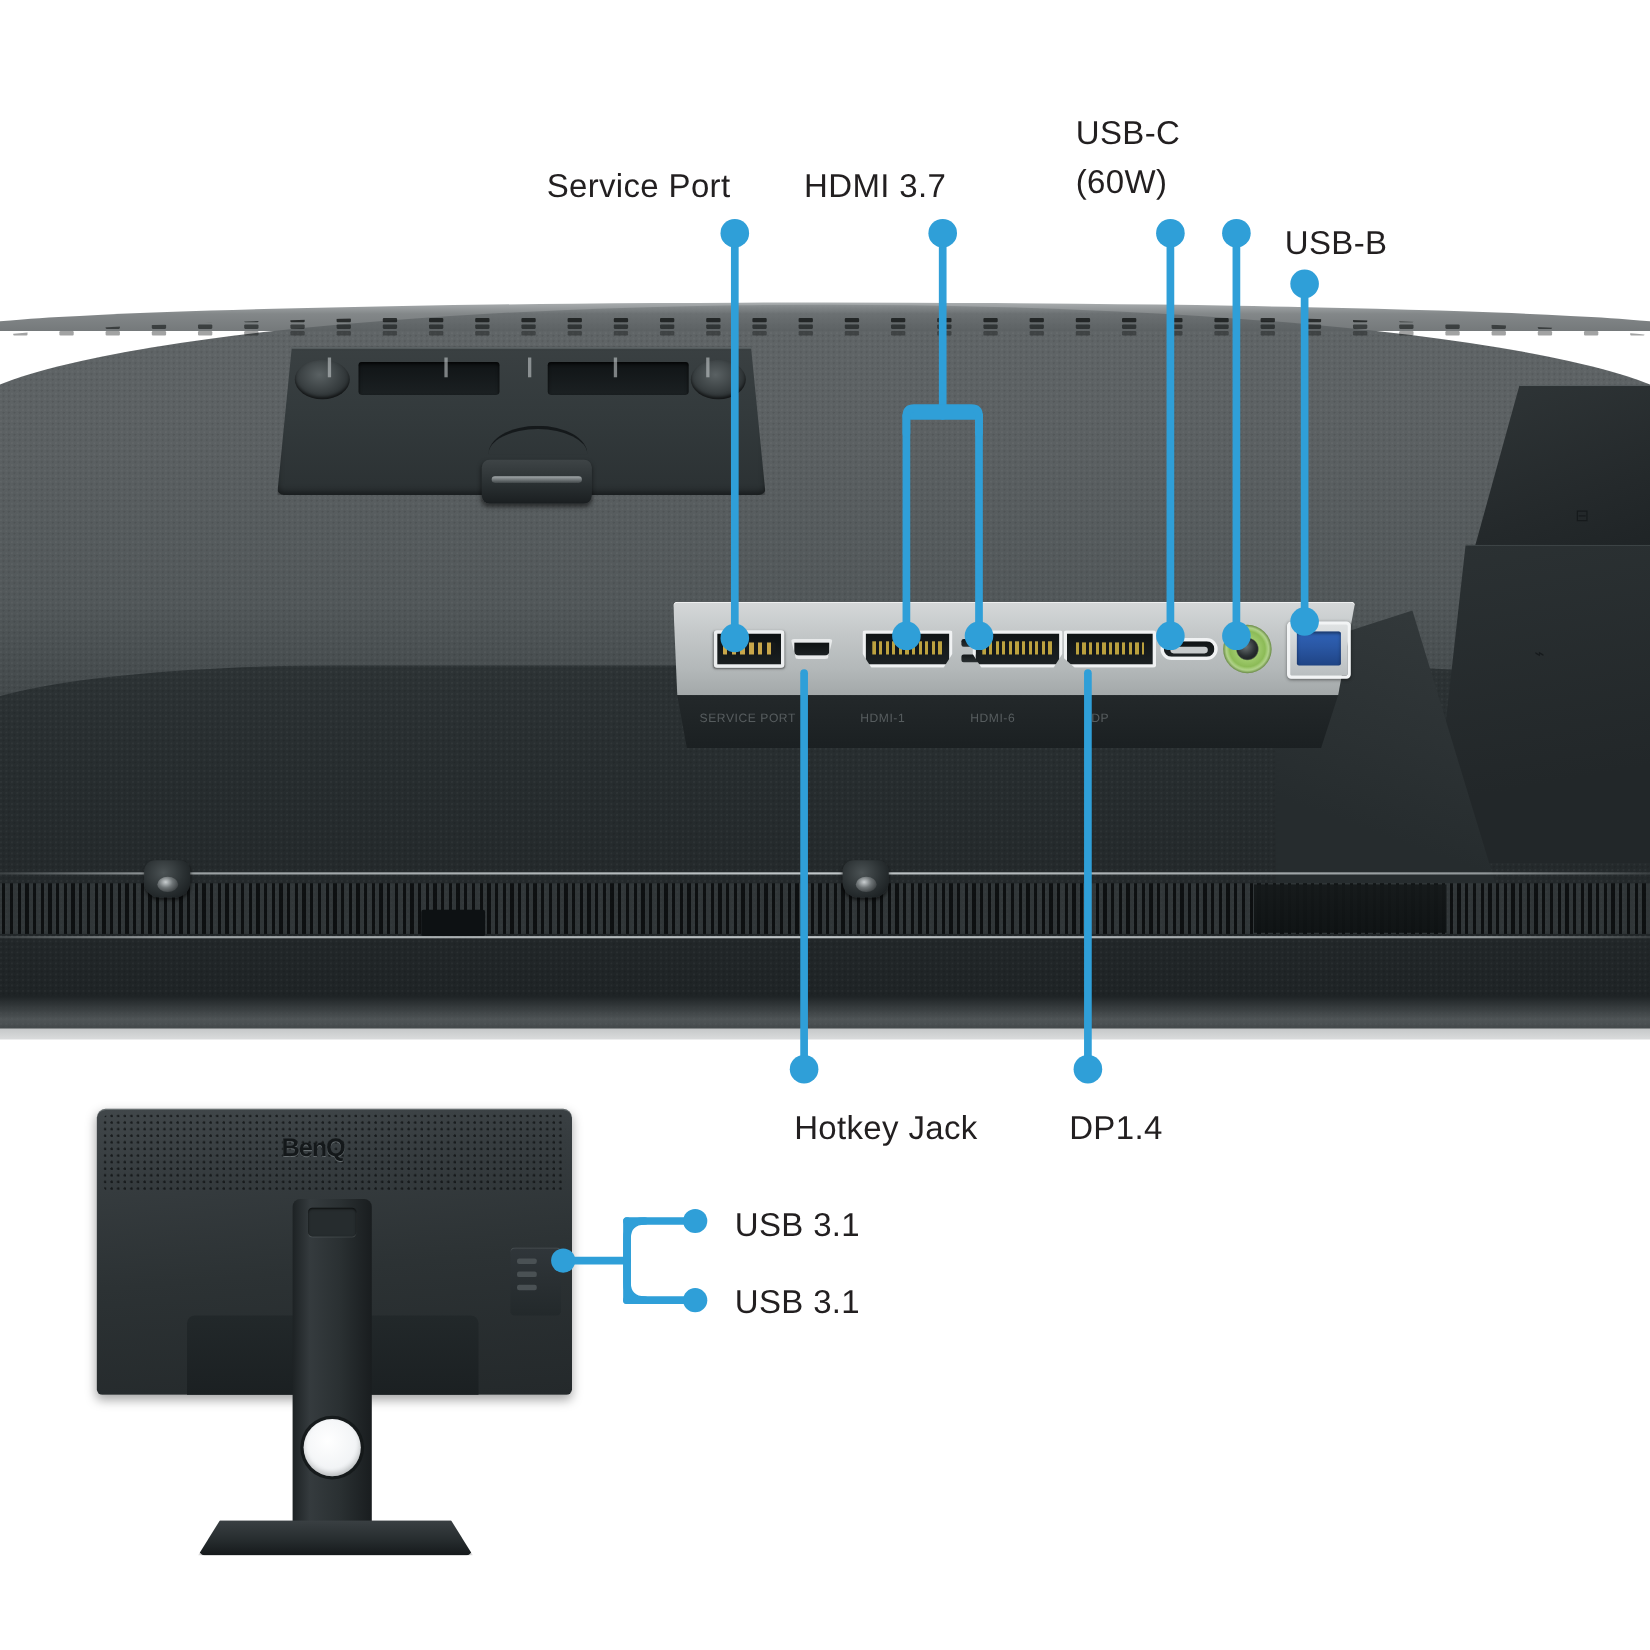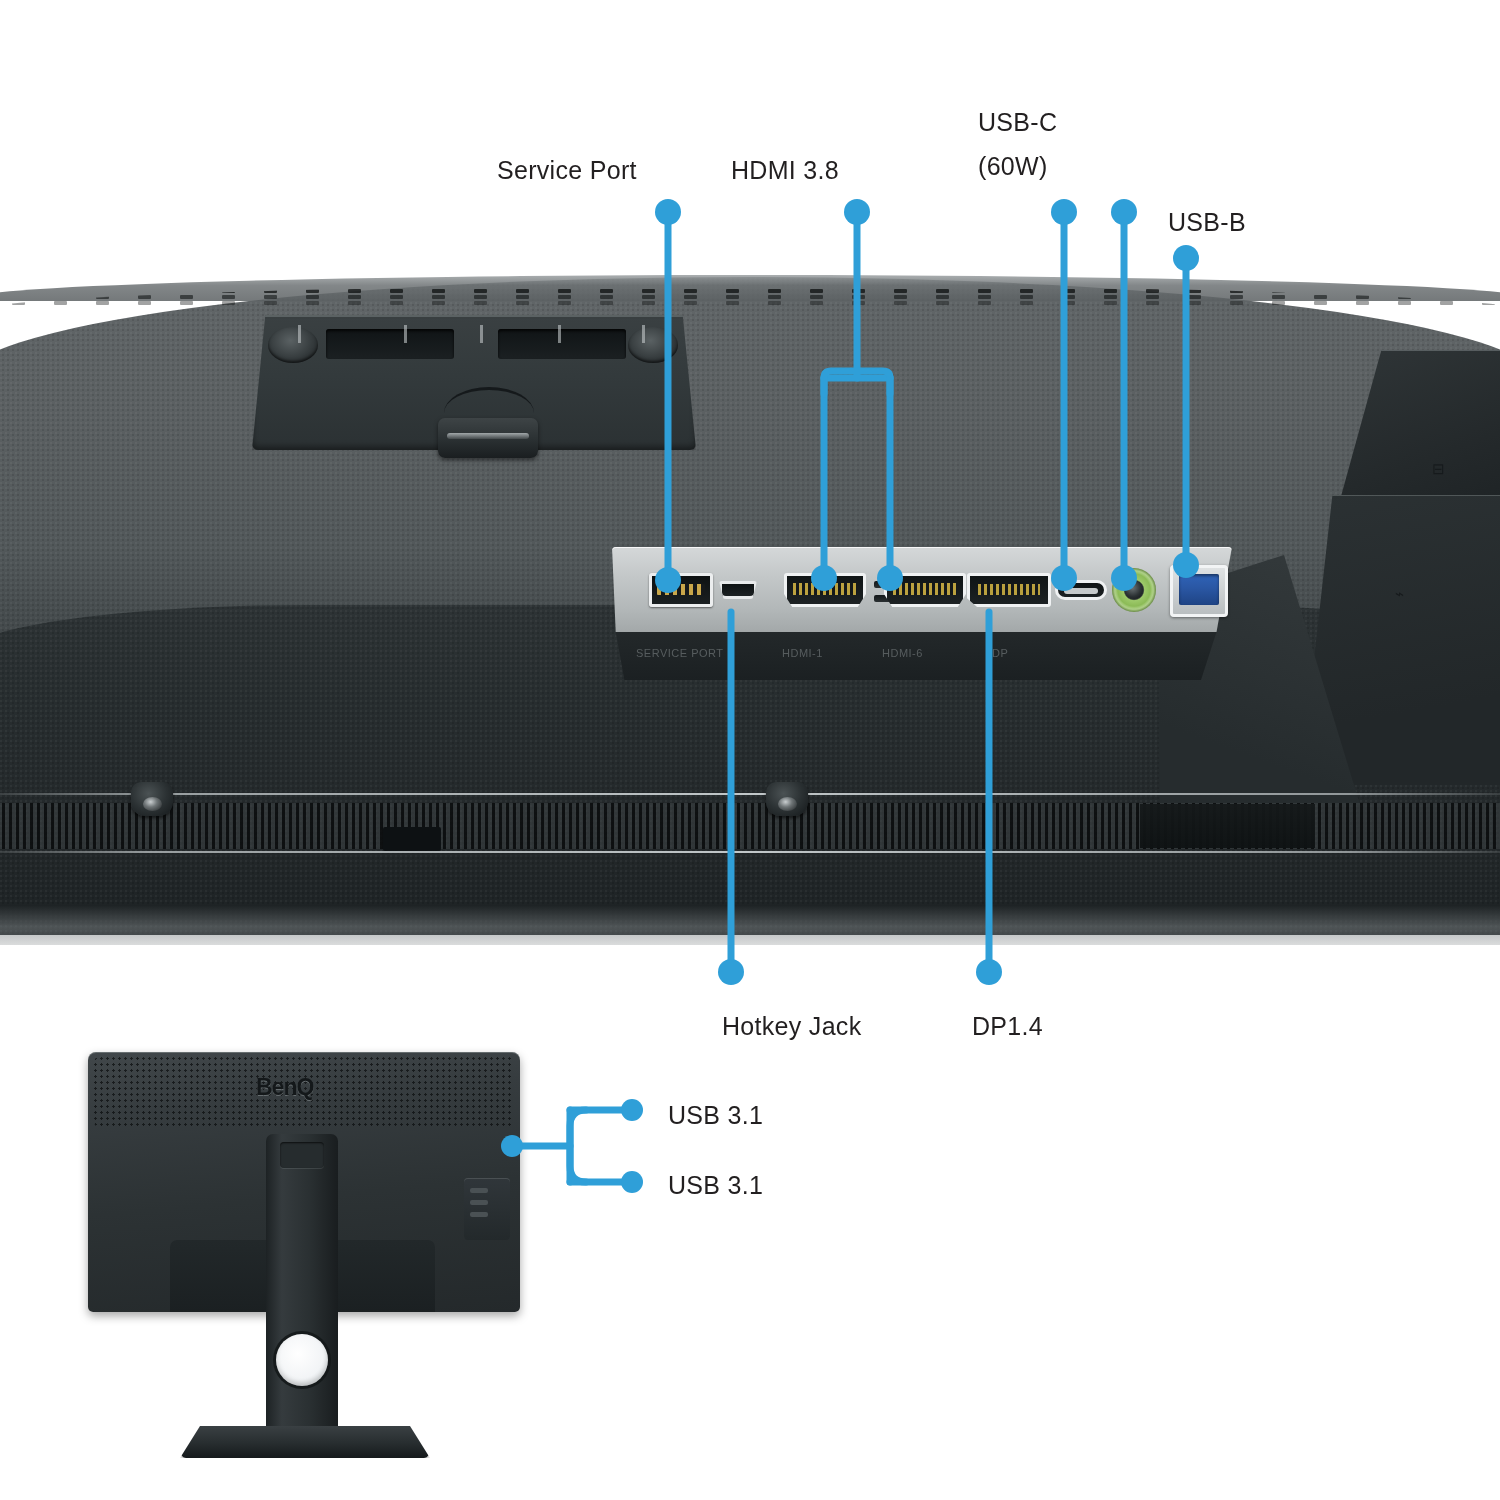--- a/index.html
+++ b/index.html
@@ -11,21 +11,21 @@
     overflow: hidden;
   }
   #stage { position: relative; width: 1500px; height: 1500px; background: #fff; }
 
   
   .label {
     position: absolute;
     color: #221f20;
     font-family: "Liberation Sans", sans-serif;
     font-weight: 300;
-    font-size: 25px;
+    font-size: 30px;
     line-height: 44px;
     letter-spacing: 0.3px;
     white-space: pre-line;
     -webkit-font-smoothing: antialiased;
   }
 
   
   .conn-svg { position: absolute; left: 0; top: 0; width: 1500px; height: 1500px; pointer-events: none; }
 
   
@@ -255,21 +255,21 @@
     border-radius:2px;
     box-shadow: inset 0 2px 3px rgba(0,0,0,.45);
   }
   .hdmi-clip {
     position:absolute; width:28px; height:7px;
     background: linear-gradient(180deg,#14181a,#2a3032);
     border-radius:2px;
   }
 
   
-  .mini { position:absolute; left:88px; top:1052px; width:450px; height:400px; }
+  .mini { position:absolute; left:88px; top:1008px; width:450px; height:400px; }
   .mini-panel {
     position:absolute; left:0; top:0; width:432px; height:260px;
     background: linear-gradient(175deg,#41474a 0%, #363c3f 22%, #2c3234 55%, #24292b 100%);
     border-radius: 8px 8px 5px 5px;
     box-shadow: 0 4px 10px rgba(0,0,0,.35), inset 0 1px 0 rgba(180,188,190,.35);
   }
   .mini-perf {
     position:absolute; left:6px; top:5px; width:420px; height:70px;
     background-image:
       radial-gradient(circle at 1.5px 1.5px, rgba(10,12,13,.70) 1px, rgba(0,0,0,0) 1.4px);
@@ -483,21 +483,21 @@
         <circle cx="1186" cy="565" r="13"></circle>
         <circle cx="731" cy="972" r="13"></circle>
         <circle cx="989" cy="972" r="13"></circle>
         <circle cx="512" cy="1146" r="11"></circle>
         <circle cx="632" cy="1110" r="11"></circle>
         <circle cx="632" cy="1182" r="11"></circle>
       </g>
   </svg>
 
   <div class="label" style="left:497px; top:148px;">Service Port</div>
-  <div class="label" style="left:731px; top:148px;">HDMI 3.8</div>
+  <div class="label" style="left:731px; top:148px;">HDMI 3.7</div>
   <div class="label" style="left:978px; top:100px;">USB-C
 (60W)</div>
   <div class="label" style="left:1168px; top:200px;">USB-B</div>
 
   <div class="label" style="left:722px; top:1004px;">Hotkey Jack</div>
   <div class="label" style="left:972px; top:1004px;">DP1.4</div>
 
   <div class="label" style="left:668px; top:1093px;">USB 3.1</div>
   <div class="label" style="left:668px; top:1163px;">USB 3.1</div>
 

